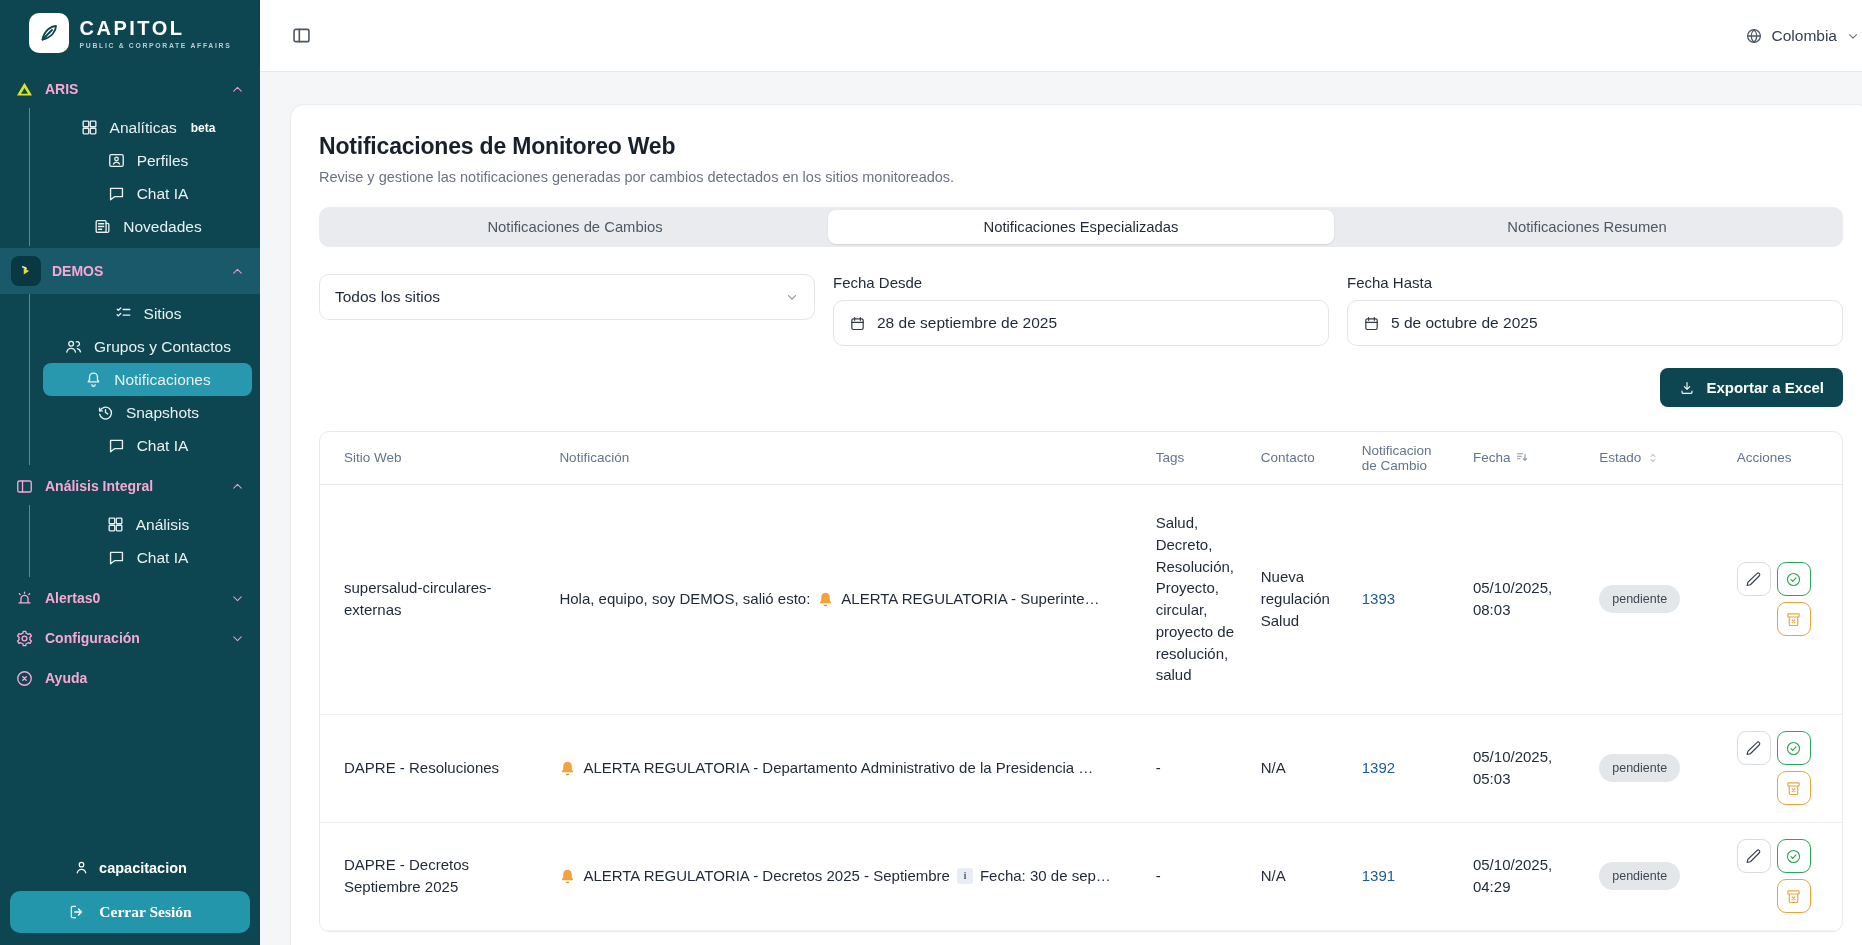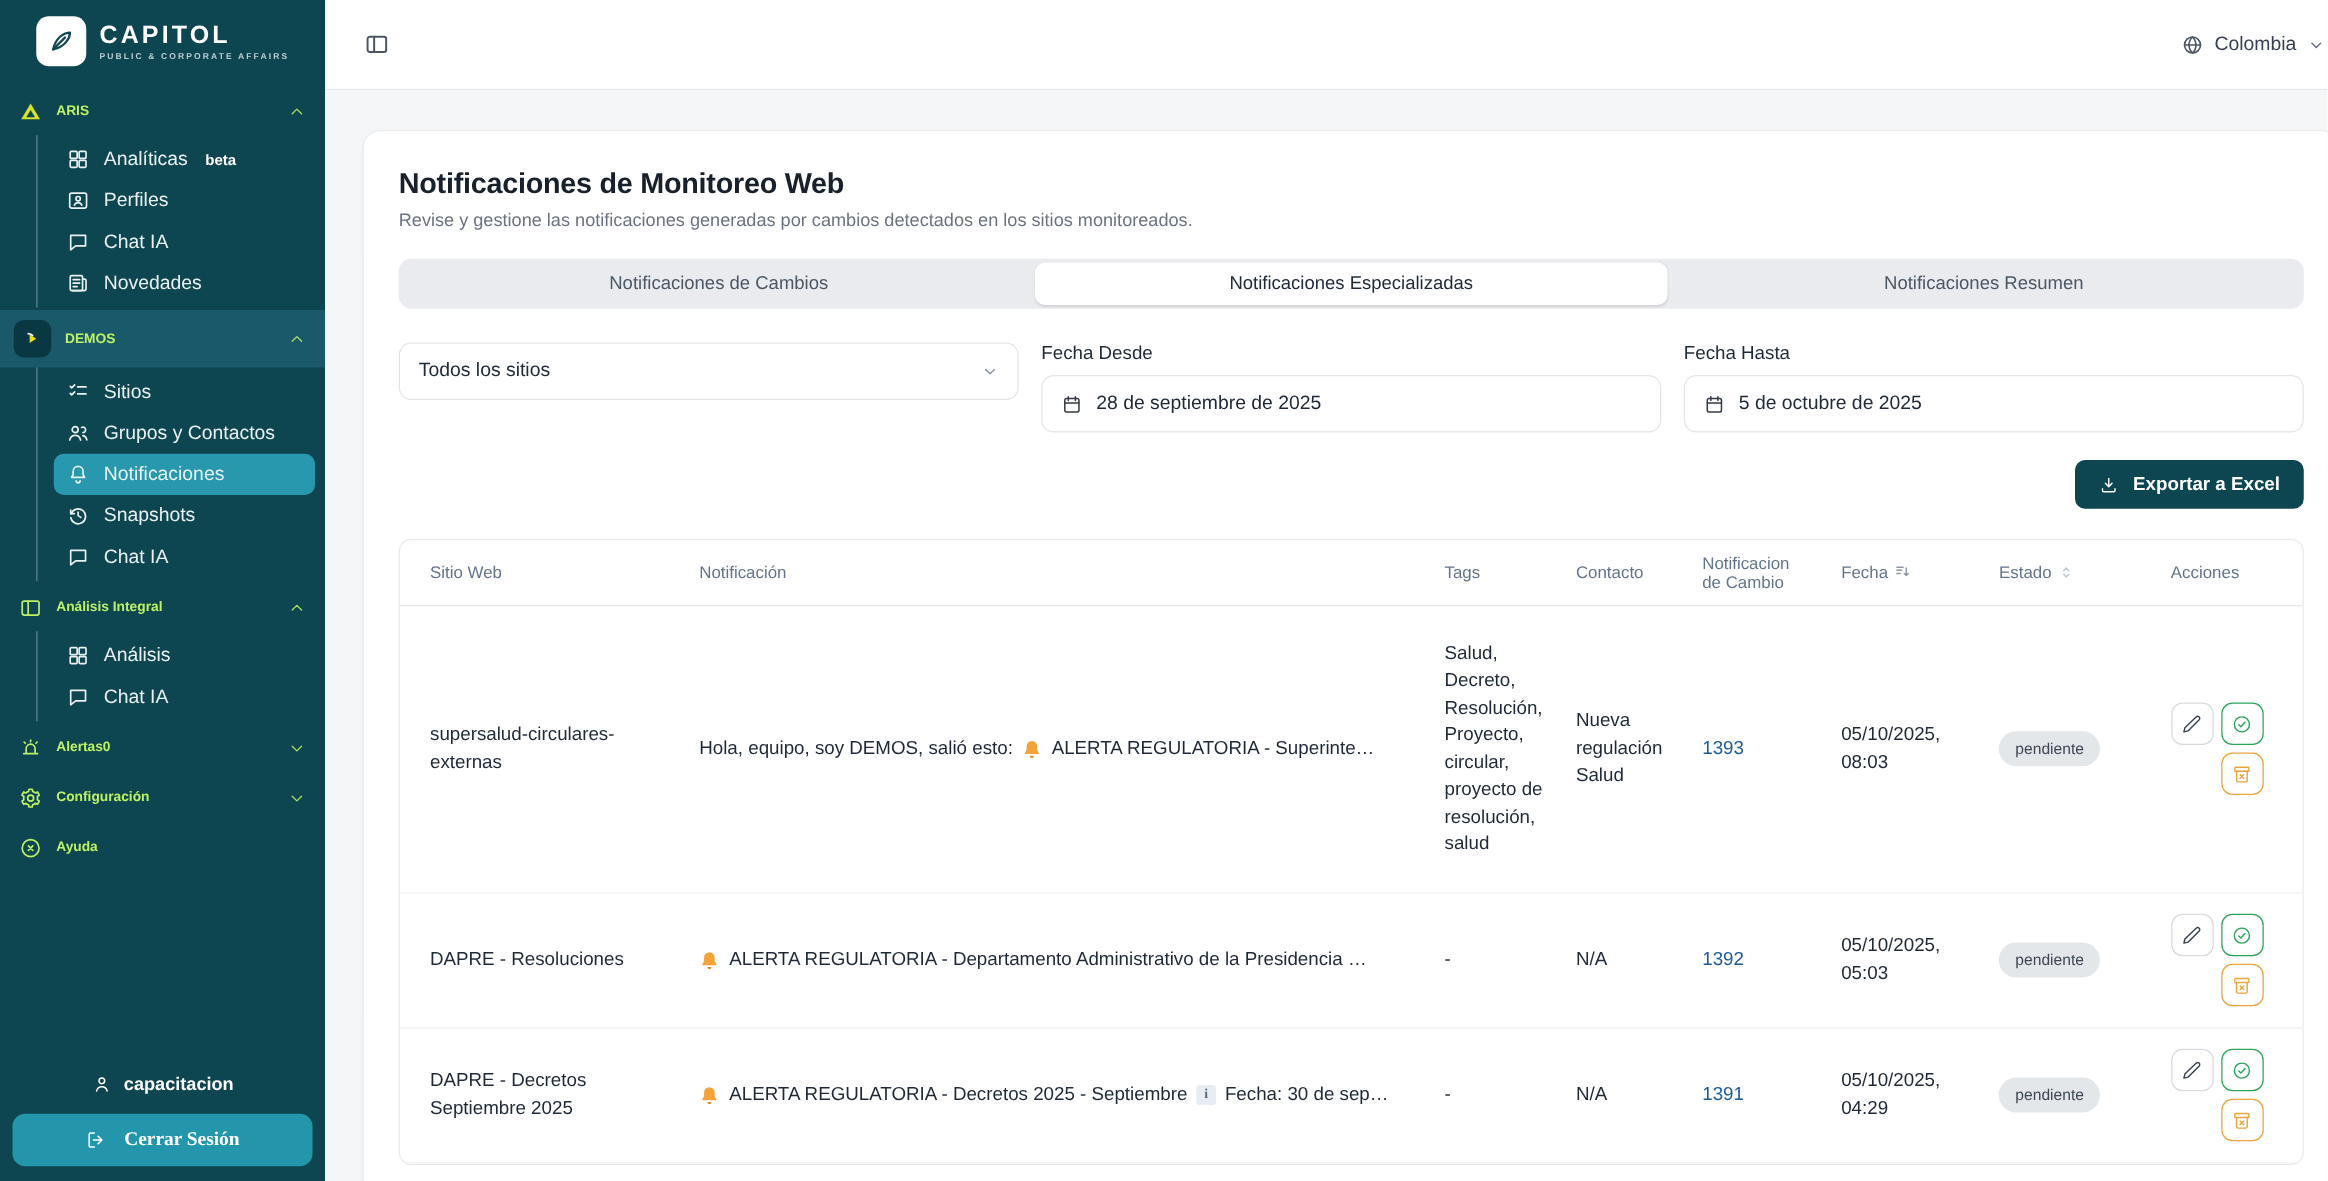--- a/index.html
+++ b/index.html
@@ -16,26 +16,26 @@
 
   
   .sidebar { width:260px; flex:none; background:#0d4550; display:flex; flex-direction:column; color:#e9f1f2; }
   .logo { display:flex; align-items:center; justify-content:center; gap:11px; padding:13px 0 15px; }
   .logo-badge { width:40px; height:40px; background:#ffffff; border-radius:10px; display:flex; align-items:center; justify-content:center; color:#0d4550; flex:none; }
   .logo-text { display:flex; flex-direction:column; }
   .logo-text .name { color:#fff; font-size:20px; font-weight:600; letter-spacing:2.5px; }
   .logo-text .tag { color:#bccdd1; font-size:6.8px; font-weight:700; letter-spacing:1.7px; margin-top:2px; }
 
   .nav { flex:none; }
-  .nav-section { display:flex; align-items:center; gap:11px; height:38px; padding:0 15px; font-size:11px; font-weight:600; color:#bef264; margin-top:2px; cursor:pointer; }
+  .nav-section { display:flex; align-items:center; gap:11px; height:38px; padding:0 15px; font-size:14px; font-weight:600; color:#f9a8d4; margin-top:2px; cursor:pointer; }
   .nav-section .chev { width:15px; height:15px; margin-left:auto; opacity:.9; }
   .demos-band { background:#19596a; height:46px; }
   .demos-logo { width:30px; height:30px; border-radius:8px; background:#0a3842; display:flex; align-items:center; justify-content:center; flex:none; margin-left:-4px; }
   .nav-group { margin-left:29px; border-left:1.5px solid rgba(255,255,255,.35); padding:3px 8px 3px 13px; }
-  .nav-item { display:flex; align-items:center; gap:11px; height:33px; padding:0 10px; border-radius:8px; font-size:15.5px; font-weight:500; color:#e9f1f2; cursor:pointer; }
+  .nav-item { display:flex; align-items:center; gap:11px; height:33px; padding:0 10px; border-radius:8px; font-size:15.5px; font-weight:500; color:#e9f1f2; cursor:pointer;justify-content:center; }
   .nav-item.selected { background:#2798ad; }
   .badge-beta { font-size:12px; font-weight:700; color:#ffffff; margin-left:3px; }
 
   .side-bottom { margin-top:auto; }
   .user-row { display:flex; align-items:center; justify-content:center; gap:9px; font-size:14.5px; font-weight:600; color:#fff; margin-bottom:15px; }
   .user-row .ic { width:17px; height:17px; }
   .logout-btn { display:flex; align-items:center; justify-content:center; gap:13px; margin:0 10px 12px; height:42px; width:240px; background:#2496ac; border:none; border-radius:10px; color:#fff; font-size:15.5px; font-weight:700; font-family:Liberation Serif, serif; cursor:pointer; }
 
   
   .main { flex:1; display:flex; flex-direction:column; min-width:0; }

